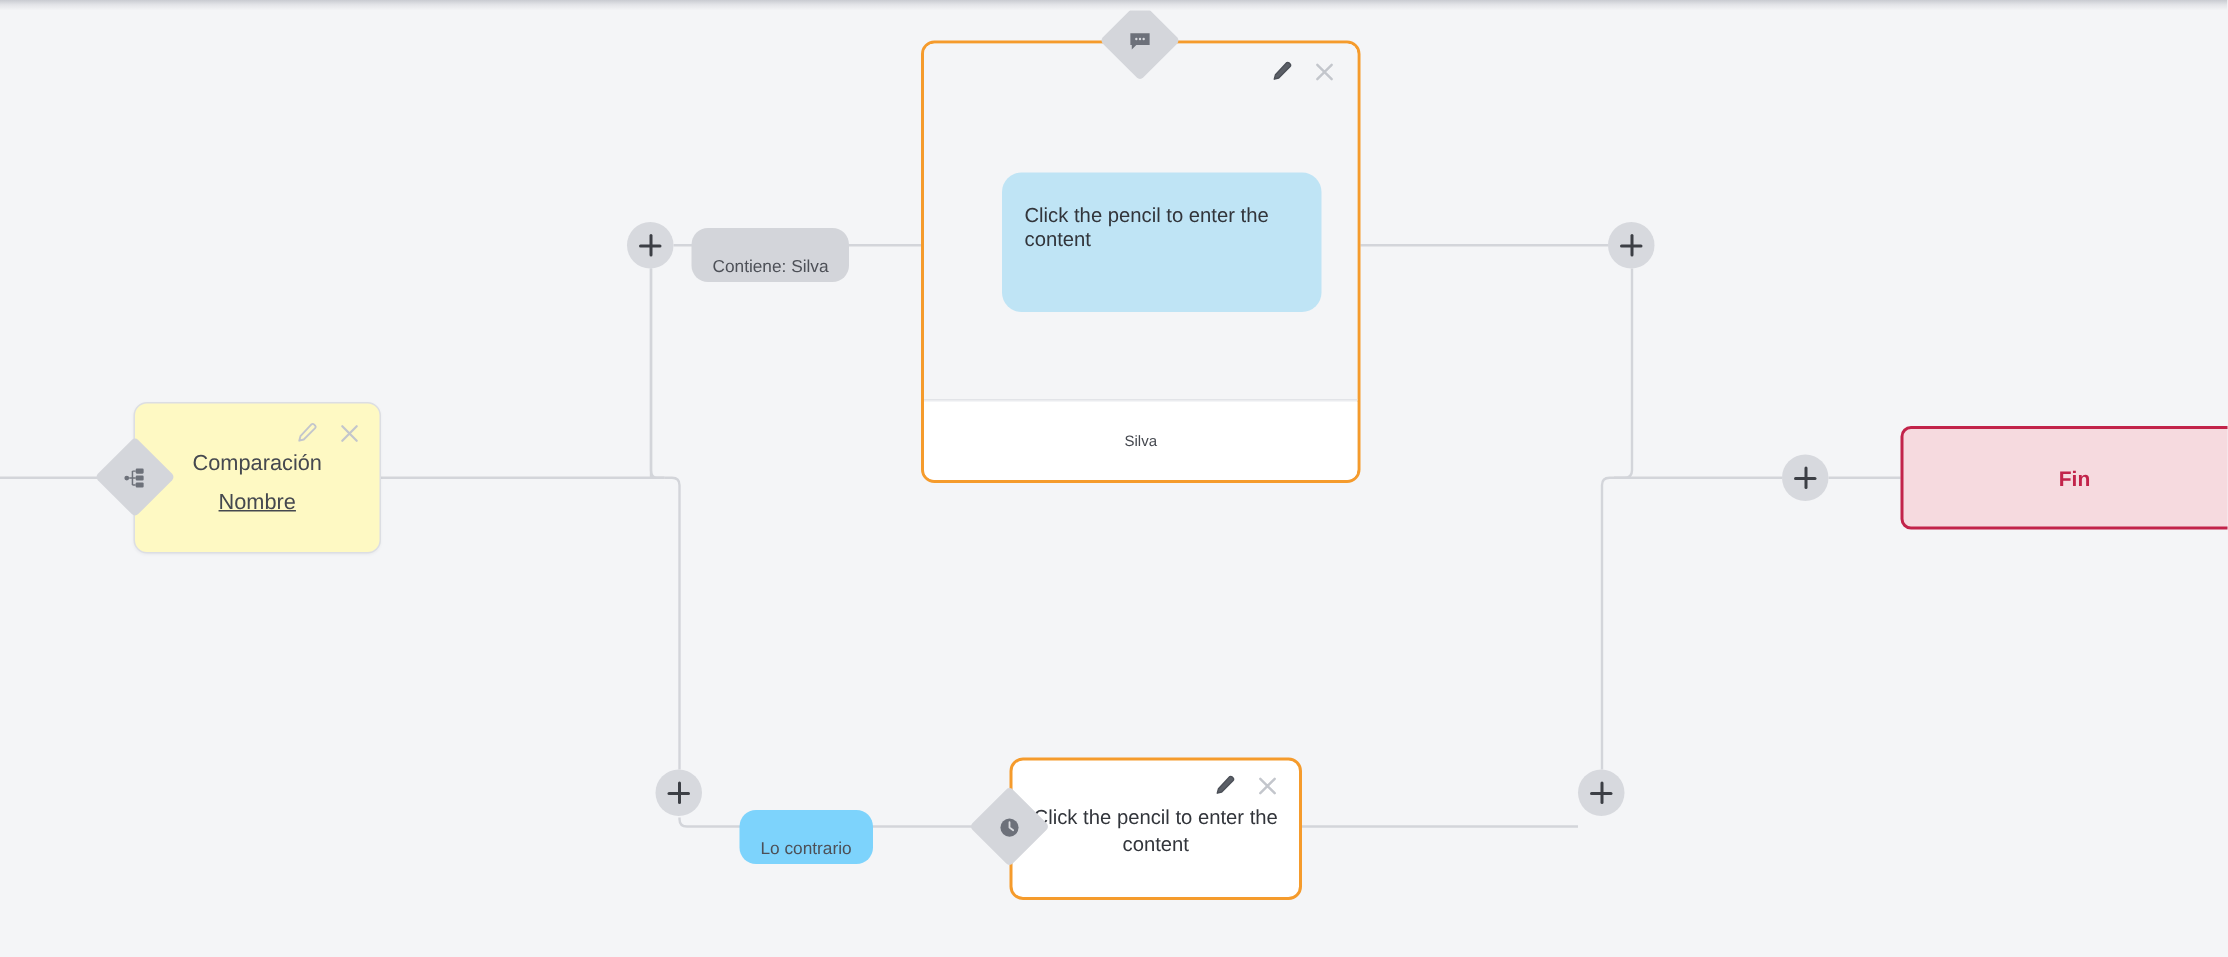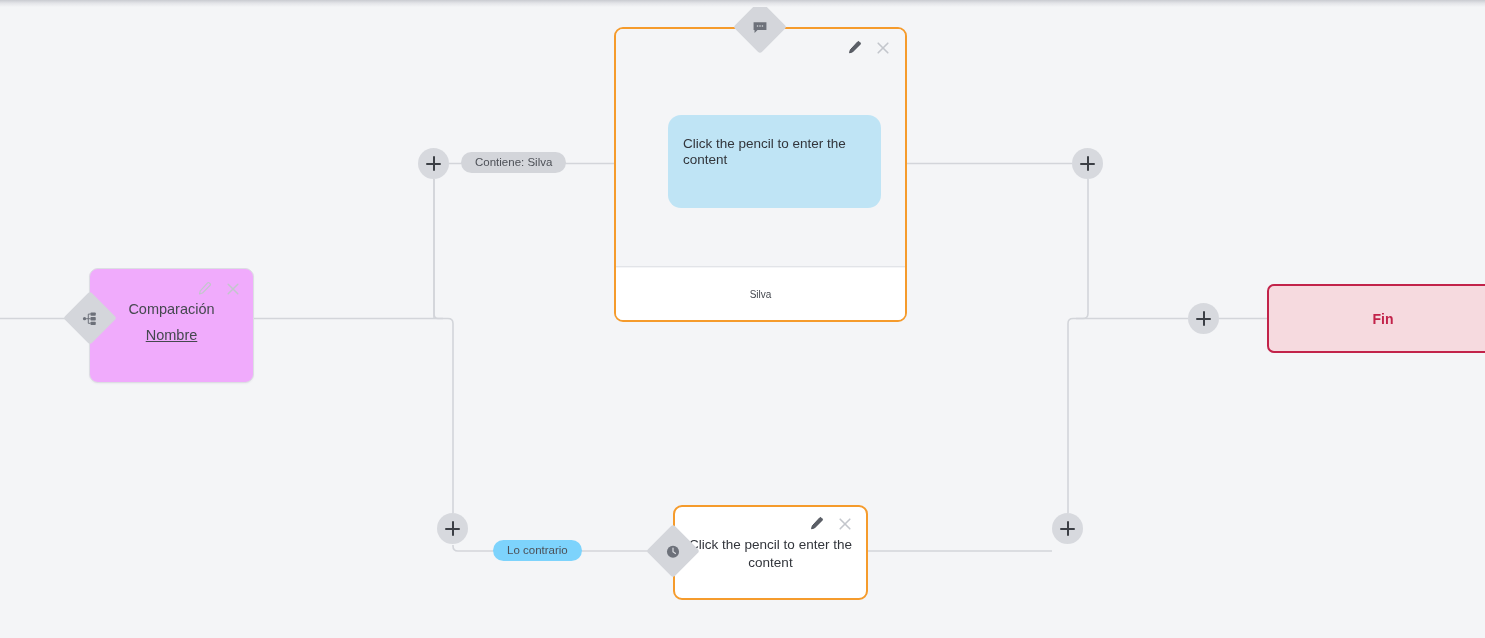--- a/index.html
+++ b/index.html
@@ -87,38 +87,38 @@
     background: #3c3f45;
     border-radius: 1px;
   }
   .plus::before { left: 8px; top: 14.5px; width: 15px; height: 2px; }
   .plus::after  { top: 8px; left: 14.5px; height: 15px; width: 2px; }
 
   
   .edge-label {
     position: absolute;
     z-index: 7;
-    height: 21px;
+    height: 36px;
     line-height: 21px;
     border-radius: 11px;
     font-size: 11.5px;
     color: #4d5057;
     text-align: center;
     white-space: nowrap;
-    padding: 0 14px;
+    padding: 16px 14px;
   }
   .edge-label.gray  { background: #d3d5da; }
   .edge-label.white { background: #7dd3fc; }
 
   
   #node-comparacion {
     position: absolute;
     left: 89px; top: 268px;
-    width: 165px; height: 115px;
-    background: #f0abfc;
+    width: 165px; height: 101px;
+    background: #fef9c3;
     border: 1px solid #dcdee3;
     border-radius: 9px;
     z-index: 5;
     box-shadow: 0 1px 2px rgba(20,25,40,.045);
   }
   #node-comparacion .cmp-title {
     position: absolute;
     left: 0; right: 0; top: 32px;
     text-align: center;
     font-size: 14.5px;

